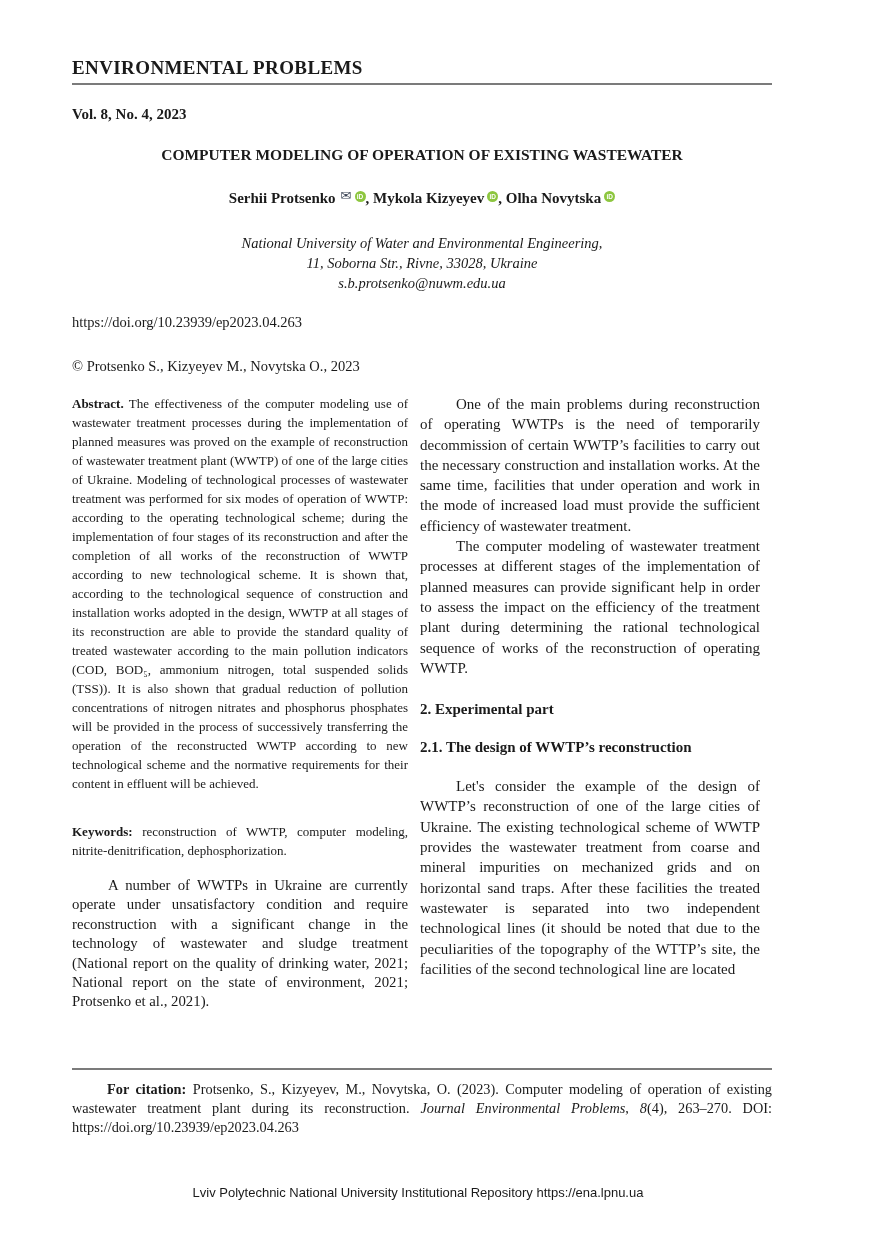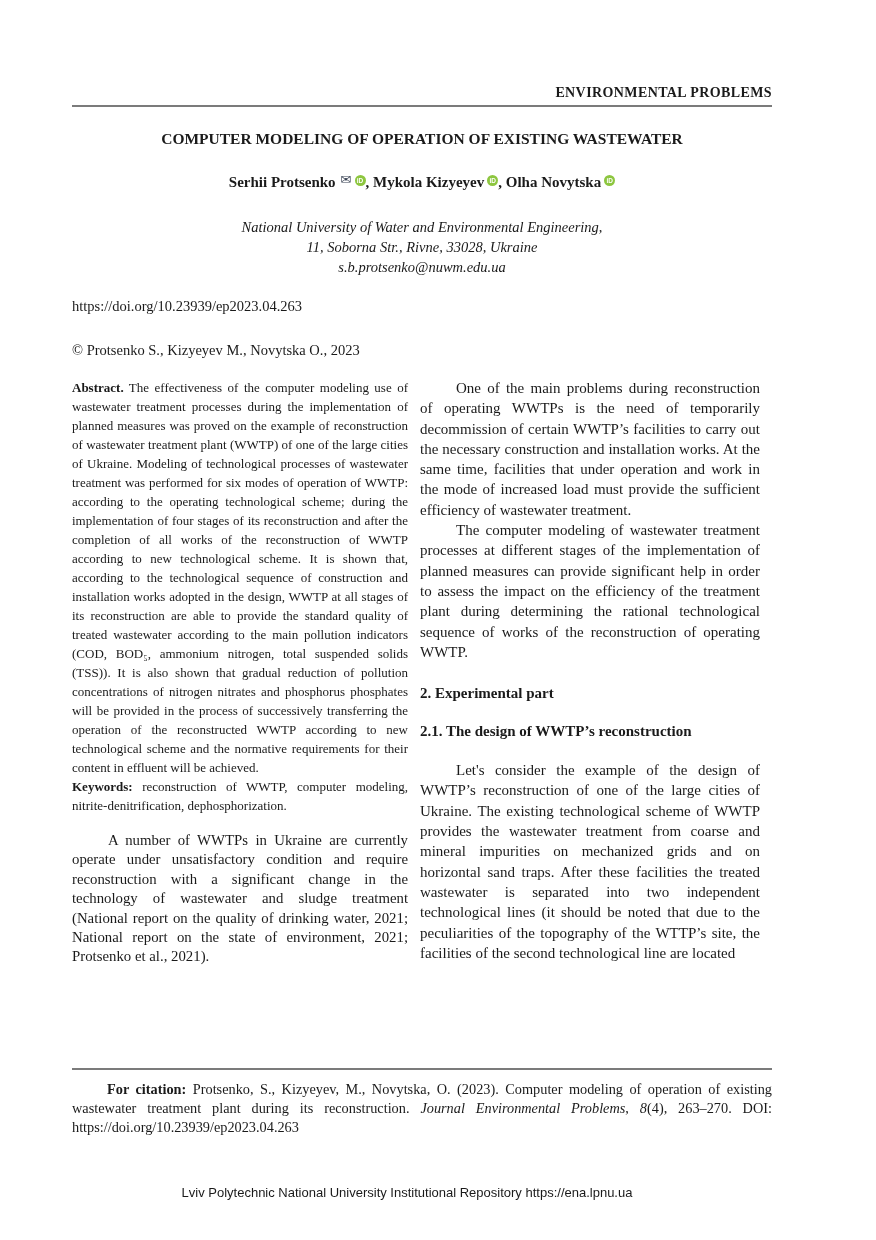--- a/index.html
+++ b/index.html
@@ -8,24 +8,24 @@
     width: 876px;
     height: 1240px;
     background: #ffffff;
     color: #1a1a1a;
     font-family: "Liberation Serif", serif;
     overflow: hidden;
   }
   .content { position: absolute; left: 72px; top: 0; width: 700px; }
 
   .journal-header {
-    padding-top: 85px;
-    text-align: right;
+    padding-top: 57px;
+    text-align: left;
     font-weight: bold;
-    font-size: 14px;
+    font-size: 19px;
     letter-spacing: 0.4px;
   }
   .rule { height: 2px; background: #7b7b7b; }
   .rule-top { margin-top: 4px; }
 
   .vol-line { margin-top: 21px; font-weight: bold; font-size: 15px; }
 
   .title {
     margin-top: 21px;
     text-align: center;
@@ -67,21 +67,21 @@
   .columns { margin-top: 19px; display: flex; gap: 12px; }
   .col-left { width: 336px; }
   .col-right { width: 340px; }
 
   .abstract-p, .keywords-p {
     margin: 0;
     font-size: 13px;
     line-height: 19px;
     text-align: justify;
   }
-  .keywords-p { margin-top: 0; }
+  .keywords-p { margin-top: 29px; }
   .b { font-weight: bold; }
 
   .intro-heading { margin-top: 15px; font-size: 15px; font-weight: bold; }
   .intro-p {
     margin: 16px 0 0 0;
     font-size: 14.8px;
     line-height: 19.4px;
     text-align: justify;
     text-indent: 36px;
   }
@@ -103,37 +103,38 @@
     font-size: 14.3px;
     line-height: 19px;
     text-align: justify;
     text-indent: 35px;
   }
   .it { font-style: italic; }
 
   .repo-footer {
     position: absolute;
     top: 1185px;
-    left: 5px;
+    left: 16px;
     width: 804px;
     text-align: center;
     font-family: "Liberation Sans", sans-serif;
     font-size: 13px;
     color: #1a1a1a;
   }
 </style>
 </head>
 <body>
 
 <div class="page">
   <div class="content">
 
     <div class="journal-header">ENVIRONMENTAL PROBLEMS</div>
     <div class="rule rule-top"></div>
 
+    <div class="vol-line">Vol. 8, No. 4, 2023</div>
 
     <div class="title">
       <div>COMPUTER MODELING OF OPERATION OF EXISTING WASTEWATER</div>
     </div>
 
     <div class="authors"><span>Serhii Protsenko</span><span class="mail-icon">✉</span><span class="orcid-icon">iD</span><span>, </span><span>Mykola Kizyeyev</span><span class="orcid-icon">iD</span><span>, </span><span>Olha Novytska</span><span class="orcid-icon">iD</span></div>
 
     <div class="affiliation">
       <div>National University of Water and Environmental Engineering,</div>
       <div>11, Soborna Str., Rivne, 33028, Ukraine</div>

